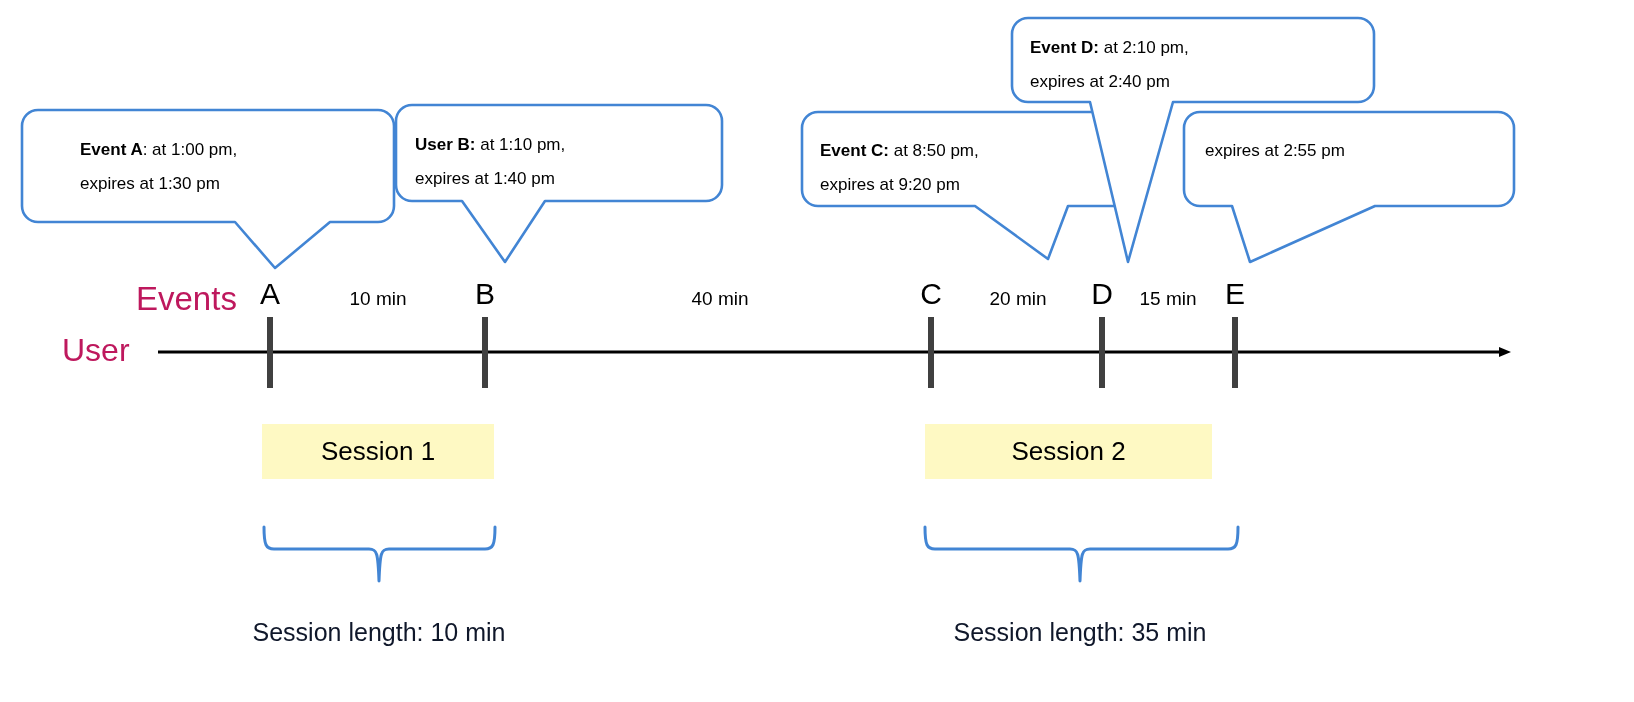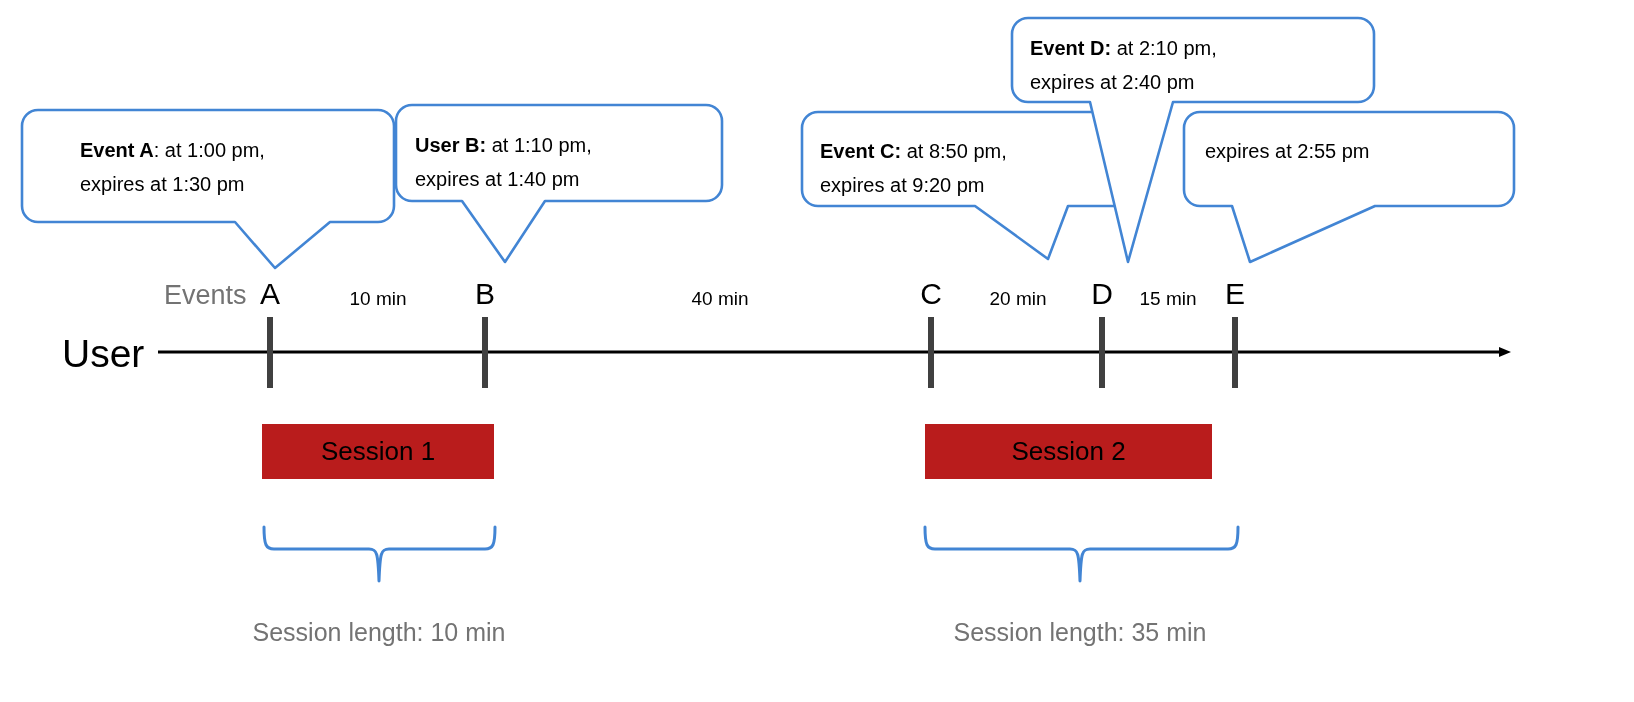--- a/index.html
+++ b/index.html
@@ -20,69 +20,68 @@
   }
   #diagram-svg {
     position: absolute;
     left: 0;
     top: 0;
     width: 1634px;
     height: 702px;
   }
   .callout-text {
     position: absolute;
-    font-size: 20px;
+    font-size: 17px;
     line-height: 34px;
     color: #000000;
     white-space: nowrap;
     pointer-events: none;
   }
   .callout-text b {
     font-weight: bold;
   }
   .axis-label {
     position: absolute;
-    font-size: 39px;
-    color: #000000;
+    font-size: 32px;
+    color: #be185d;
     white-space: nowrap;
   }
   .events-label {
     position: absolute;
-    font-size: 27px;
-    color: #737373;
+    font-size: 33px;
+    color: #be185d;
     white-space: nowrap;
-    margin-left: 28px;
   }
   .event-letter {
     position: absolute;
     font-size: 30px;
     color: #000000;
     text-align: center;
     white-space: nowrap;
   }
   .gap-label {
     position: absolute;
     font-size: 19px;
     color: #000000;
     text-align: center;
     white-space: nowrap;
   }
   .session-box {
     position: absolute;
-    background: #b91c1c;
+    background: #fef9c3;
     display: flex;
     align-items: center;
     justify-content: center;
     font-size: 26px;
     color: #000000;
   }
   .session-length {
     position: absolute;
     font-size: 25px;
-    color: #737373;
+    color: #0f172a;
     text-align: center;
     white-space: nowrap;
   }
 </style>
 </head>
 <body>
 
 <div id="canvas">
 
   <svg id="diagram-svg" viewBox="0 0 1634 702">

